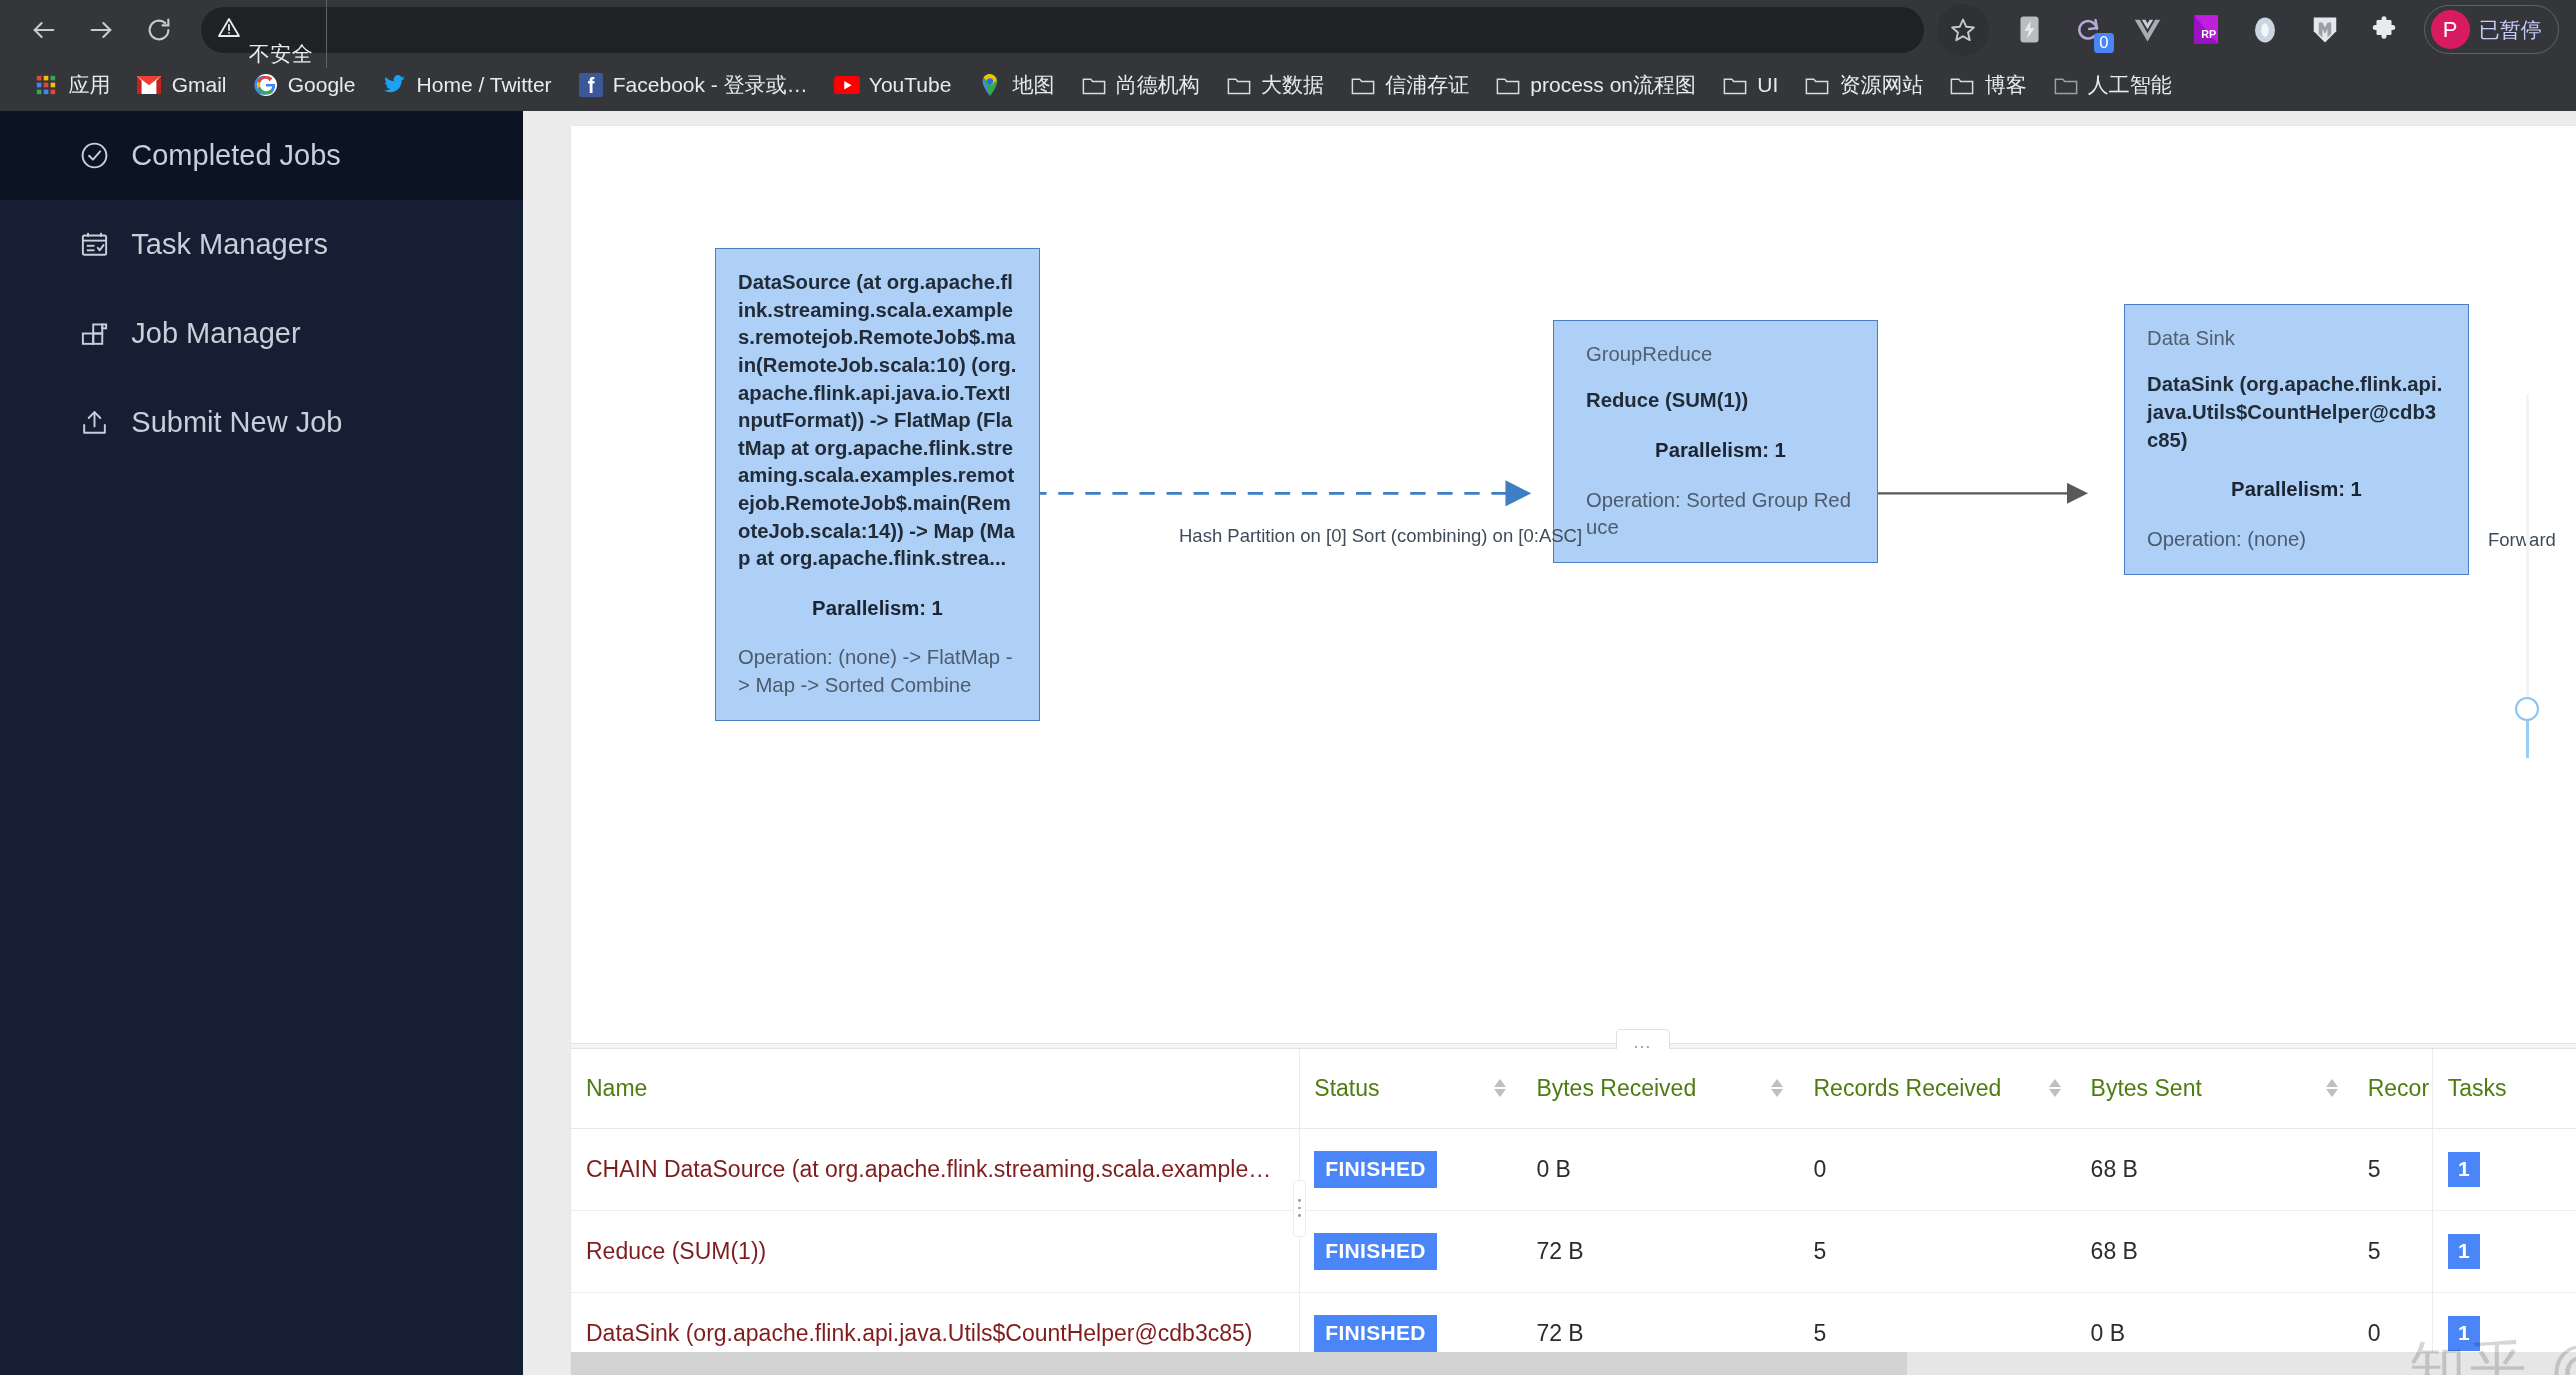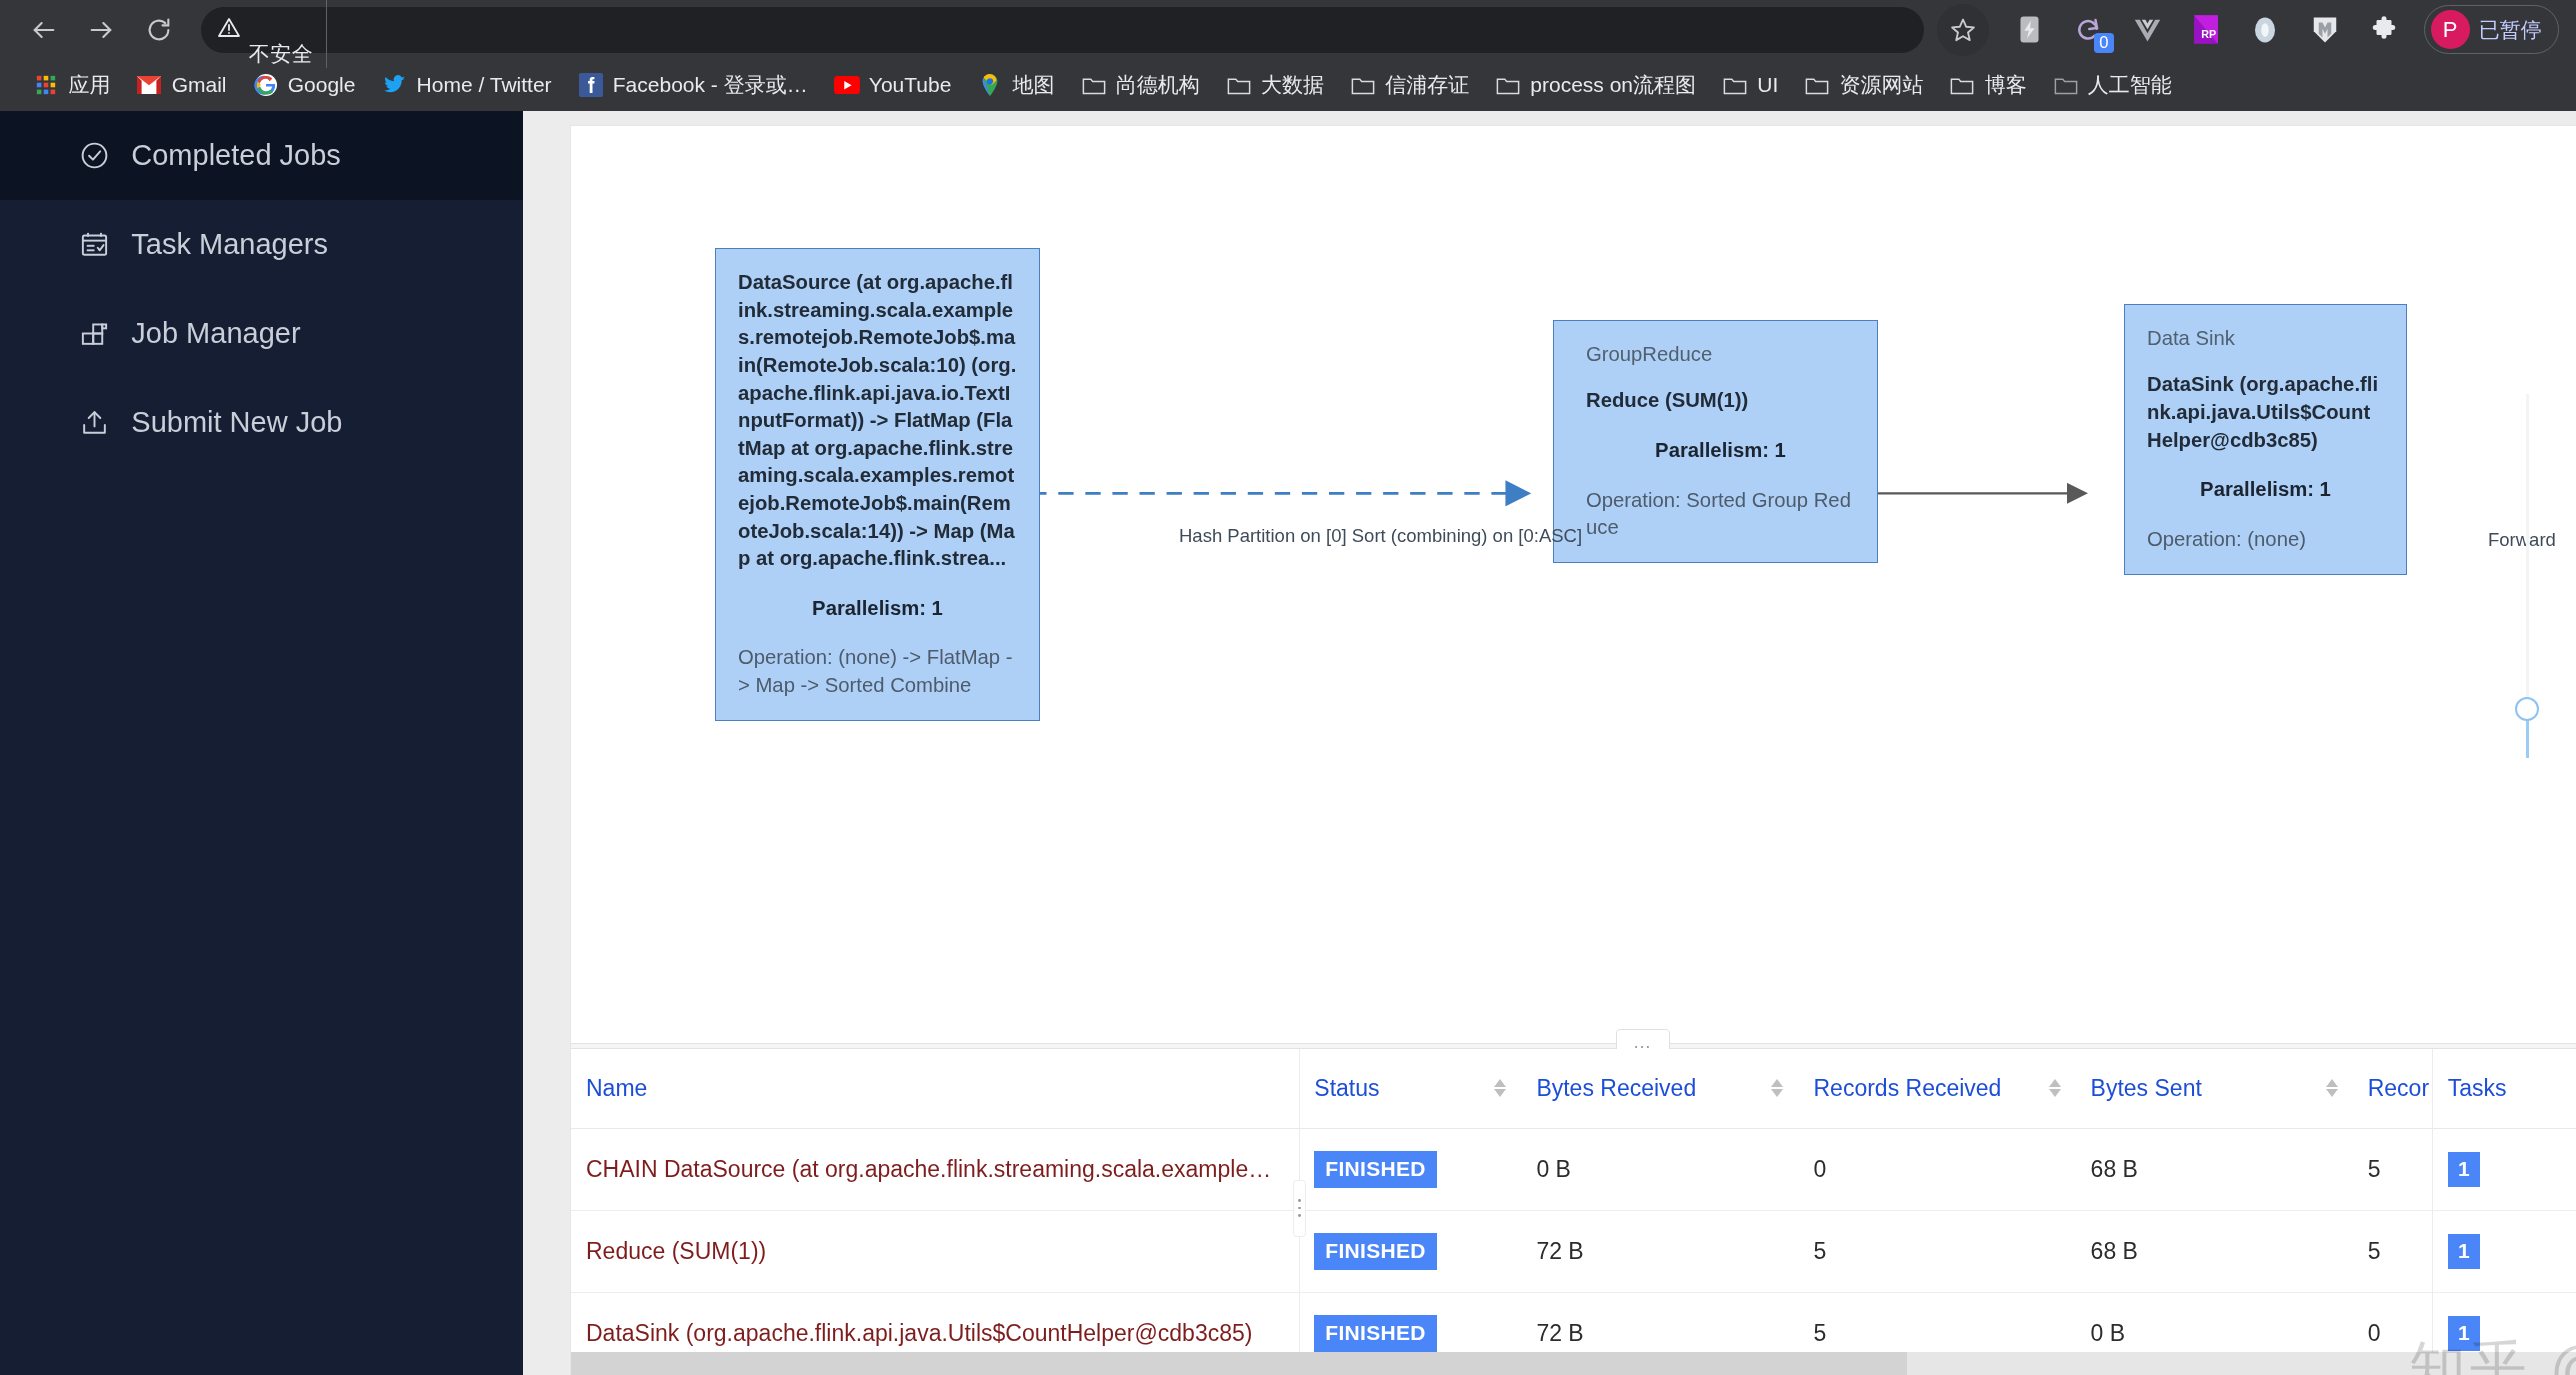--- a/index.html
+++ b/index.html
@@ -174,21 +174,21 @@
     color: #33404f;
     line-height: 1.36;
   }
   .node .n-title { color: #51606f; margin-bottom: 18.5px; }
   .node .n-desc { font-weight: bold; color: #222c38; word-break: break-all; }
   .node .n-par { font-weight: bold; text-align:center; color:#1b2430; margin: 22px 0; }
   .node .n-op { color: #4d5b6b; word-break: break-all; }
 
   #node-source { left: 144px; top: 122px; width: 325px; }
   #node-reduce { left: 982px; top: 194px; width: 325px; padding-left: 32px; }
-  #node-sink   { left: 1553px; top: 178px; width: 283px; }
+  #node-sink   { left: 1553px; top: 178px; width: 345px; }
 
   .edge-label {
     position: absolute;
     font-size: 18.5px;
     color: #3f4b59;
     white-space: nowrap;
   }
   #edge1-label { left: 608px; top: 399px; }
   #edge2-label { left: 1917px; top: 403px; }
 
@@ -240,21 +240,21 @@
     flex: 1;
     overflow: hidden;
     background: #fff;
     position: relative;
   }
   table { border-collapse: collapse; width: 2432px; table-layout: fixed; }
   thead th {
     text-align: left;
     font-size: 23px;
     font-weight: normal;
-    color: #1d4ed8;
+    color: #4d7c0f;
     padding: 26px 15px 26px 15px;
     border-bottom: 0.9px solid #e8e8e8;
     vertical-align: middle;
     white-space: nowrap;
   }
   thead th .th-wrap { display: flex; align-items: center; justify-content: space-between; gap: 11px; }
   .sorter { display:flex; flex-direction: column; gap: 2.8px; flex: none; }
   .sorter i {
     display:block; width:0;height:0;
     border-left: 6.5px solid transparent;

